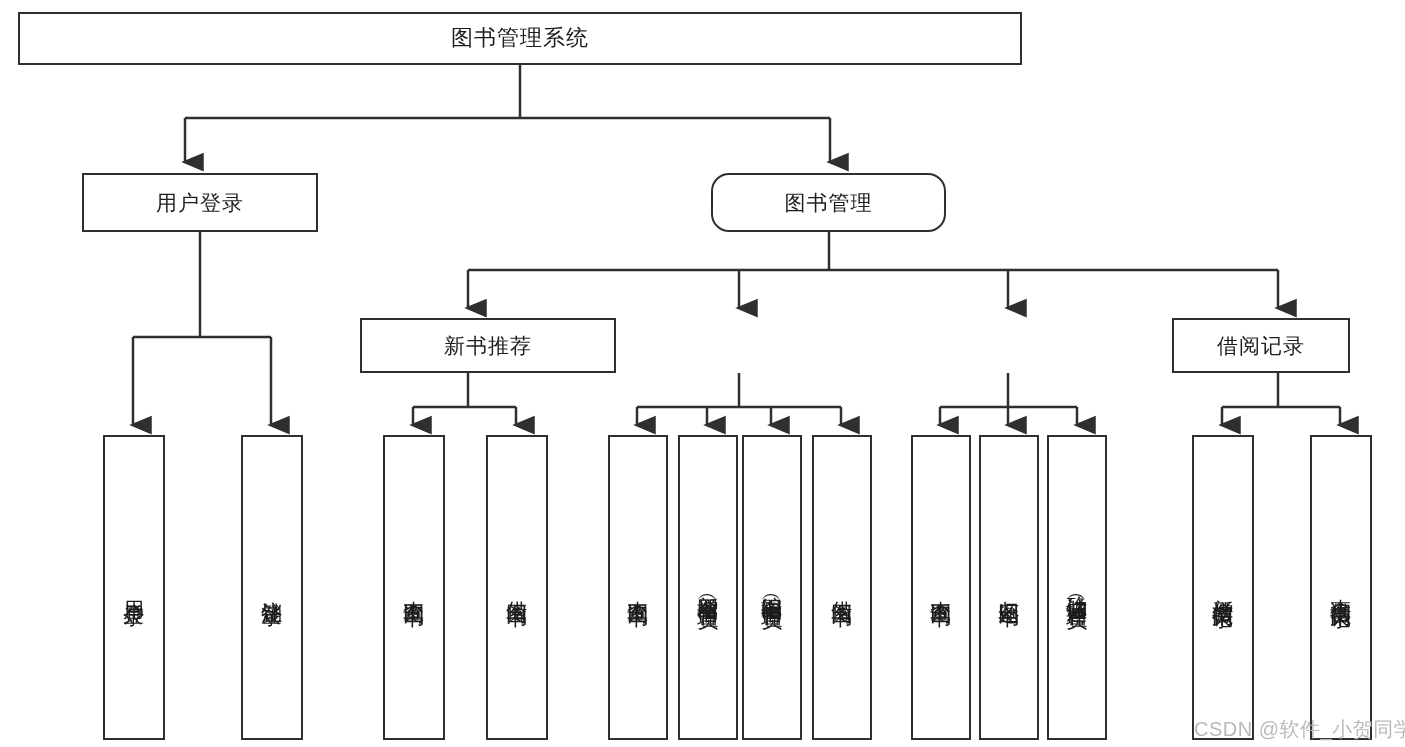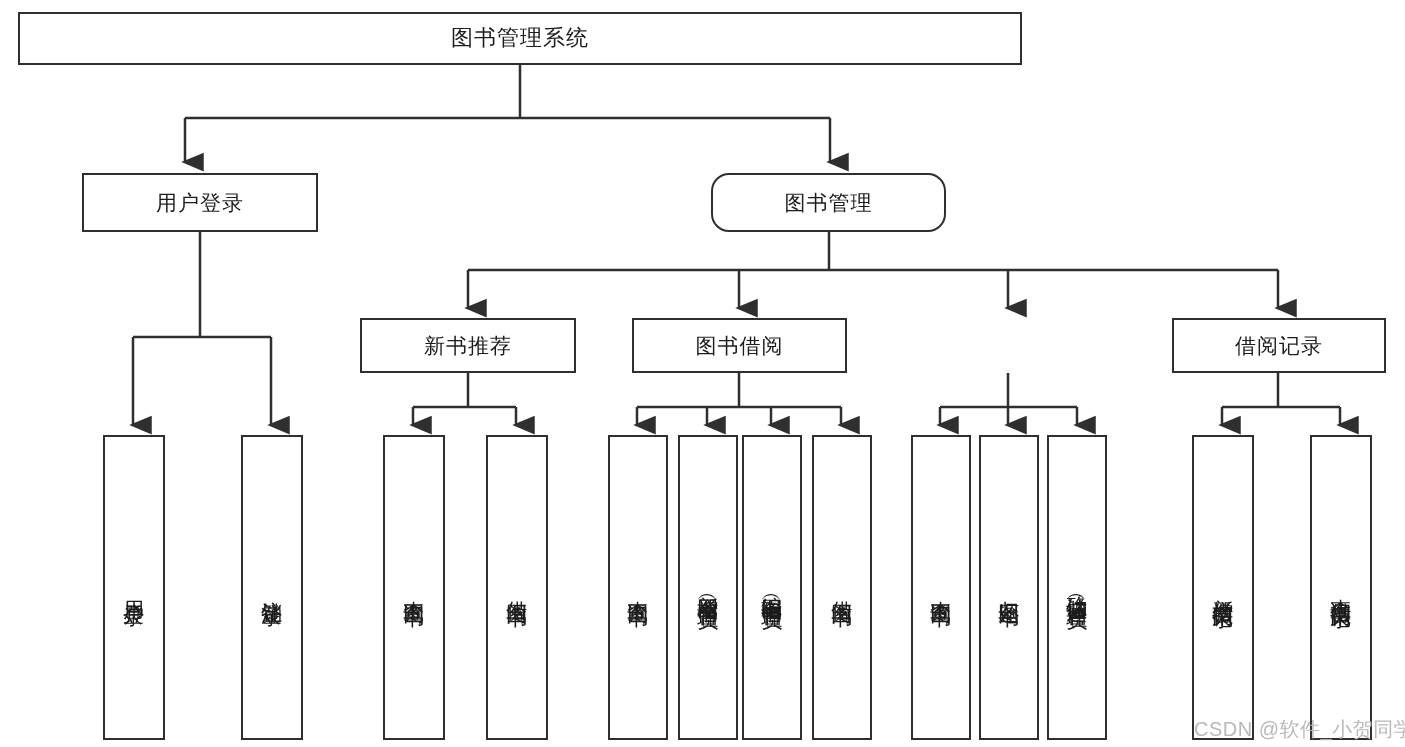--- a/index.html
+++ b/index.html
@@ -115,26 +115,25 @@
       <path d="M 1340 407 L 1340 425" marker-end="url(#arrow)"></path>
     </g>
   </svg>
 
   <div class="node node-h node-title" style="left:18px; top:12px; width:1004px; height:53px;">图书管理系统</div>
 
   <div class="node node-h" style="left:82px; top:173px; width:236px; height:59px;">用户登录</div>
 
   <div class="node node-h" style="left:711px; top:173px; width:235px; height:59px;border-radius:18px;">图书管理</div>
 
-  <div class="node node-h" style="left:360px; top:318px; width:216px; height:55px;">新书推荐</div>
-
-  <div class="node node-h" style="left:632px; top:318px; width:215px; height:55px;">图书借阅</div>
+  <div class="node node-h" style="left:360px; top:318px; width:256px; height:55px;">新书推荐</div>
 
 
-  <div class="node node-h" style="left:1172px; top:318px; width:214px; height:55px;">借阅记录</div>
+
+  <div class="node node-h" style="left:1172px; top:318px; width:178px; height:55px;">借阅记录</div>
 
   <div class="node node-v" style="left:103px; top:435px; width:62px; height:305px;">用户登录</div>
 
   <div class="node node-v" style="left:241px; top:435px; width:62px; height:305px;">注销登录</div>
 
   <div class="node node-v" style="left:383px; top:435px; width:62px; height:305px;">查询图书</div>
 
   <div class="node node-v" style="left:486px; top:435px; width:62px; height:305px;">借阅图书</div>
 
   <div class="node node-v" style="left:608px; top:435px; width:60px; height:305px;">查询图书</div>

